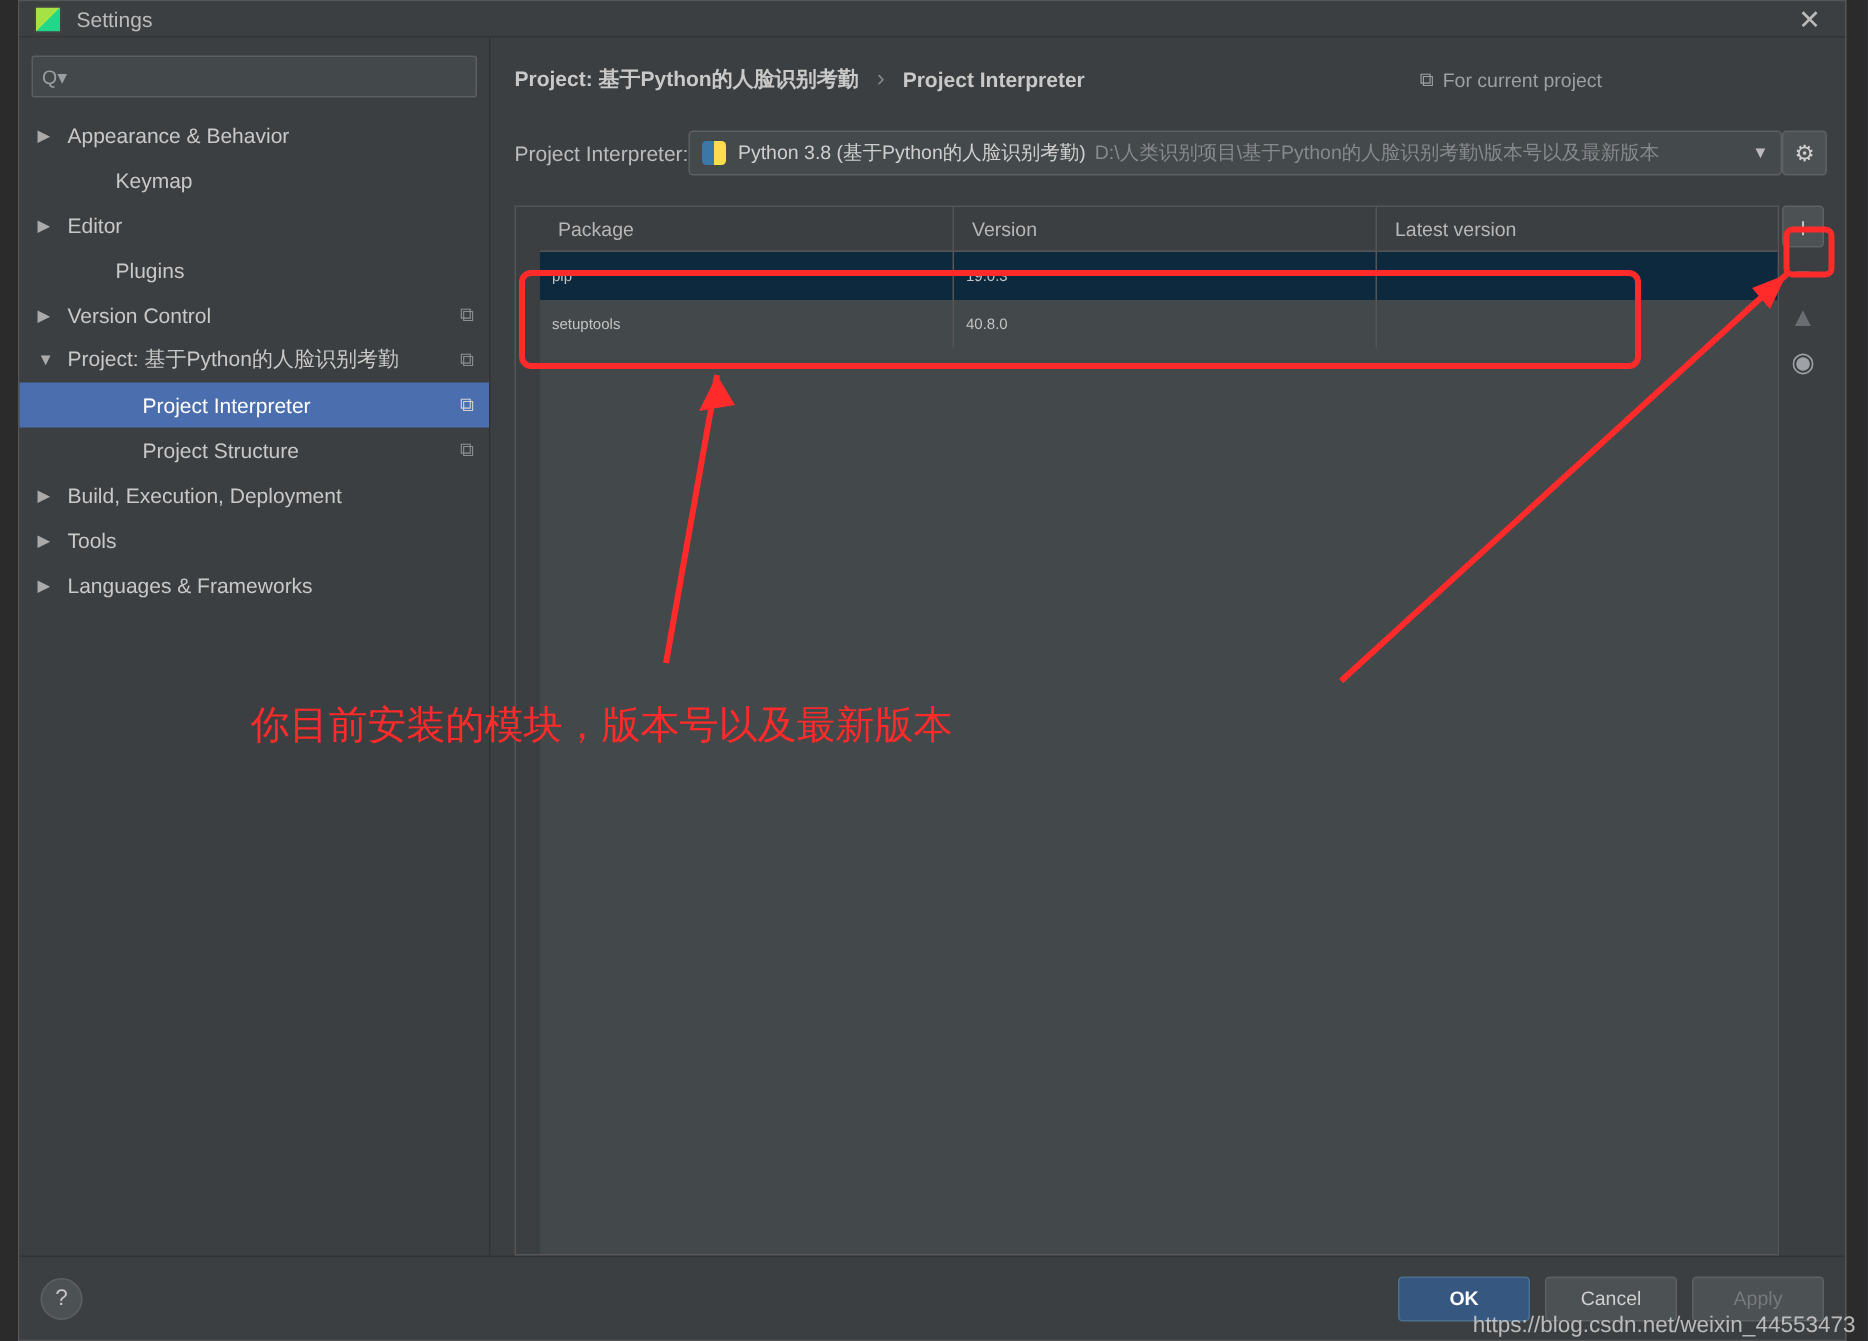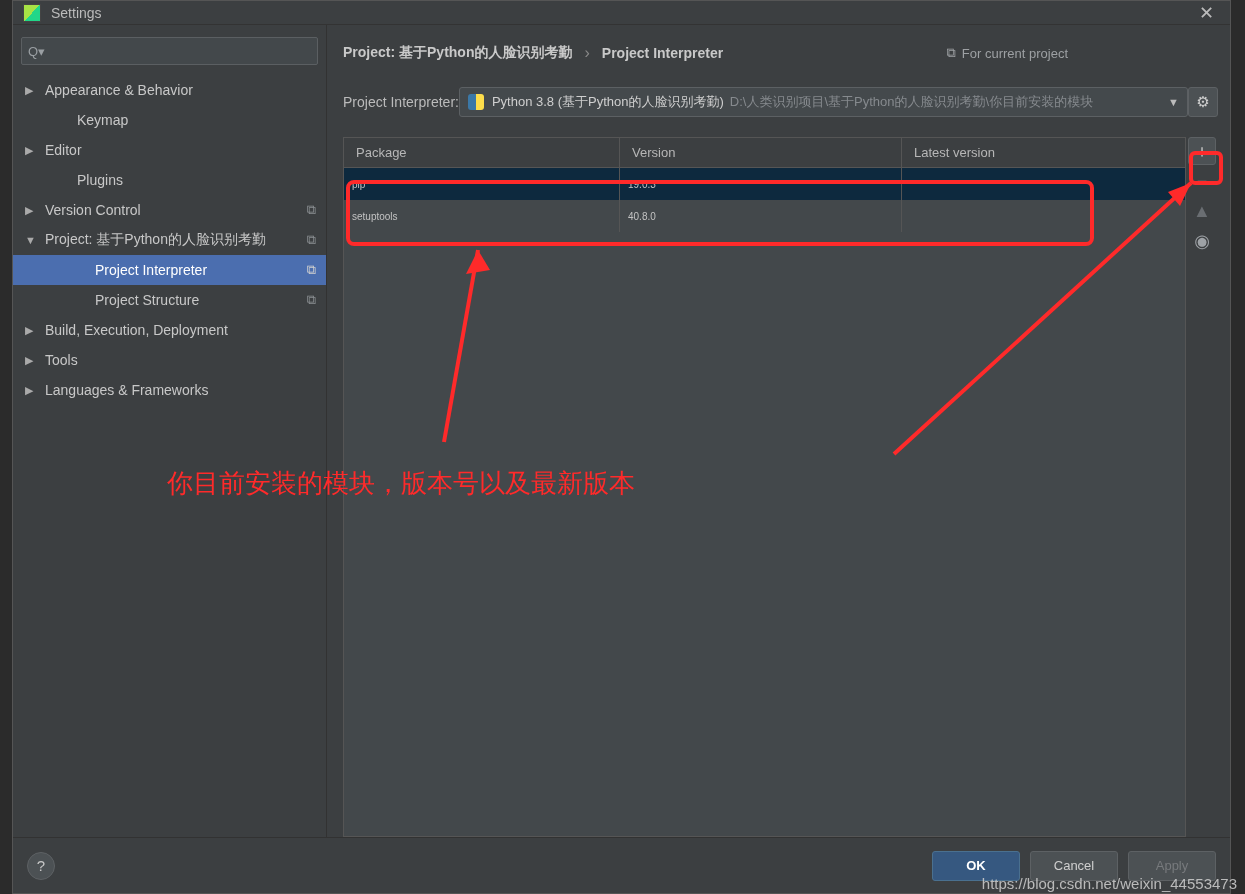--- a/index.html
+++ b/index.html
@@ -119,20 +119,21 @@
     color: #cfcfcf; font-size: 15px; cursor: pointer;
   }
 
   .pkg-area { flex: 1; display: flex; min-height: 0; margin-top: 6px; position: relative; }
   .pkg-table {
     flex: 1;
     background: #3c3f41;
     border: 1px solid #555;
     display: flex; flex-direction: column;
     min-width: 0;
+    padding-left: 16px;
   }
   .pkg-head { display: flex; height: 30px; align-items: center; background: #3c3f41; border-bottom: 1px solid #555; }
   .pkg-head .col { color: #b7b7b7; font-size: 13px; padding-left: 12px; }
   .col.c1 { width: 276px; border-right: 1px solid #555; height:100%; display:flex; align-items:center;}
   .col.c2 { width: 282px; border-right: 1px solid #555; height:100%; display:flex; align-items:center;}
   .col.c3 { flex: 1; height:100%; display:flex; align-items:center;}
   .pkg-rows { flex: 1; background: #43484b; }
   .pkg-row { display: flex; height: 32px; align-items: flex-start; color: #c3c3c3; font-size: 10px; }
   .pkg-row.sel { background: #0d293e; }
   .pkg-row .col { padding-left: 8px; }
@@ -280,21 +281,21 @@
           <span class="copy">⧉</span>
           <span>For current project</span>
         </span>
       </div>
 
       <div class="interp-row">
         <span class="lbl">Project Interpreter:</span>
         <div class="interp-select">
           <div class="pyicon"></div>
           <span class="main-text">Python 3.8 (基于Python的人脸识别考勤)</span>
-          <span class="path-text">D:\人类识别项目\基于Python的人脸识别考勤\你目前安装的模块</span>
+          <span class="path-text">D:\人类识别项目\基于Python的人脸识别考勤\版本号以及最新版本</span>
           <span class="chev">▼</span>
         </div>
         <div class="gear-btn">
           <span>⚙</span>
         </div>
       </div>
 
       <div class="pkg-area">
         <div class="pkg-table">
           <div class="pkg-head">

